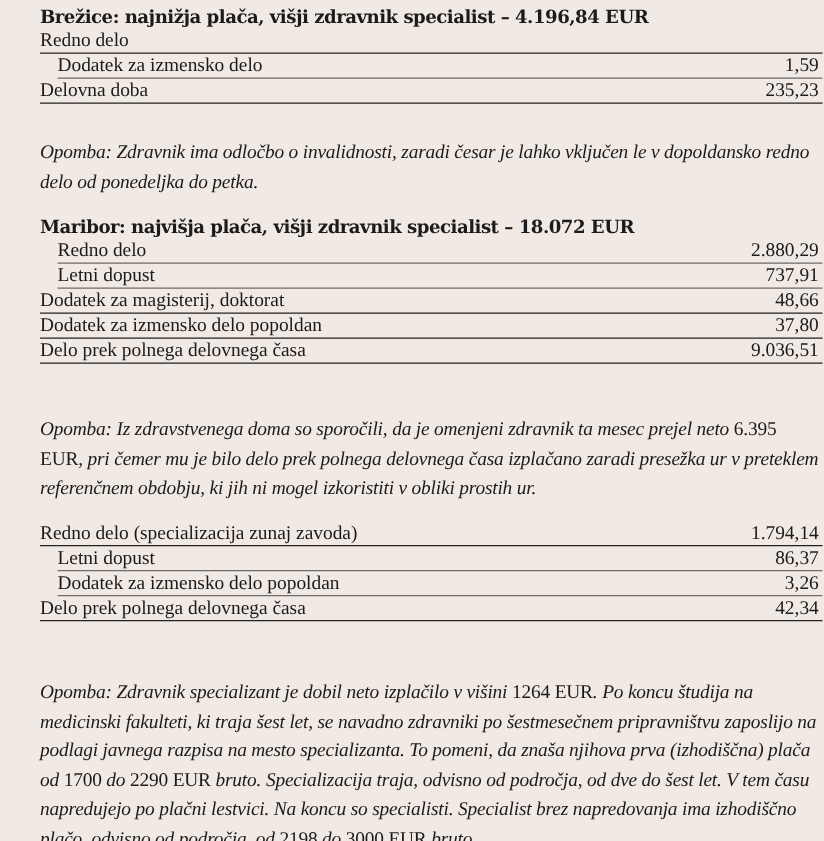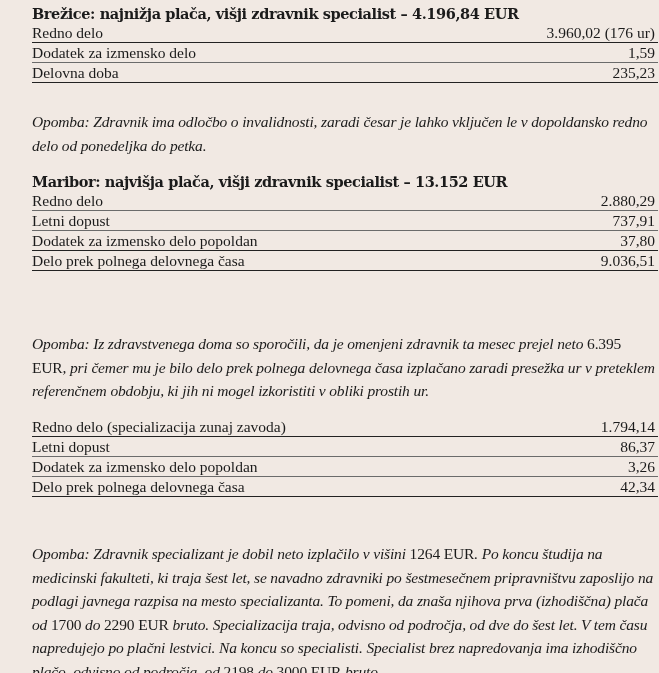--- a/index.html
+++ b/index.html
@@ -45,20 +45,21 @@
   }
   .row .label {
     white-space: nowrap;
   }
   .row .value {
     padding-right: 3px;
     white-space: nowrap;
   }
   .row.light {
     border-bottom-color: #6b6b6b;
+    margin-left: 14px;
   }
   .note {
     font-style: italic;
     font-size: 15.5px;
     line-height: 23.5px;
     margin: 0;
     letter-spacing: -0.15px;
   }
   .note .num {
     font-style: normal;
@@ -74,47 +75,50 @@
 </head>
 <body>
 
 <div class="wrap">
 
   <div class="block" id="sec1">
     <h2 class="section-title">Brežice: najnižja plača, višji zdravnik specialist – 4.196,84 EUR</h2>
     <div class="table">
       <div class="row">
         <span class="label">Redno delo</span>
-        <span class="value">3.960,02 (176 ur)</span>
       </div>
       <div class="row light">
         <span class="label">Dodatek za izmensko delo</span>
         <span class="value">1,59</span>
       </div>
       <div class="row">
         <span class="label">Delovna doba</span>
         <span class="value">235,23</span>
       </div>
     </div>
   </div>
 
   <p class="note block" id="note1">
     <span>Opomba: Zdravnik ima odločbo o invalidnosti, zaradi česar je lahko vključen le v dopoldansko redno delo od ponedeljka do petka.</span>
   </p>
 
   <div class="block" id="sec2">
-    <h2 class="section-title">Maribor: najvišja plača, višji zdravnik specialist – 13.152 EUR</h2>
+    <h2 class="section-title">Maribor: najvišja plača, višji zdravnik specialist – 18.072 EUR</h2>
     <div class="table">
       <div class="row light">
         <span class="label">Redno delo</span>
         <span class="value">2.880,29</span>
       </div>
       <div class="row light">
         <span class="label">Letni dopust</span>
         <span class="value">737,91</span>
+      </div>
+      <div class="row">
+        <span class="label">Dodatek za magisterij, doktorat</span>
+        <span class="value">48,66</span>
       </div>
       <div class="row">
         <span class="label">Dodatek za izmensko delo popoldan</span>
         <span class="value">37,80</span>
       </div>
       <div class="row">
         <span class="label">Delo prek polnega delovnega časa</span>
         <span class="value">9.036,51</span>
       </div>
     </div>

